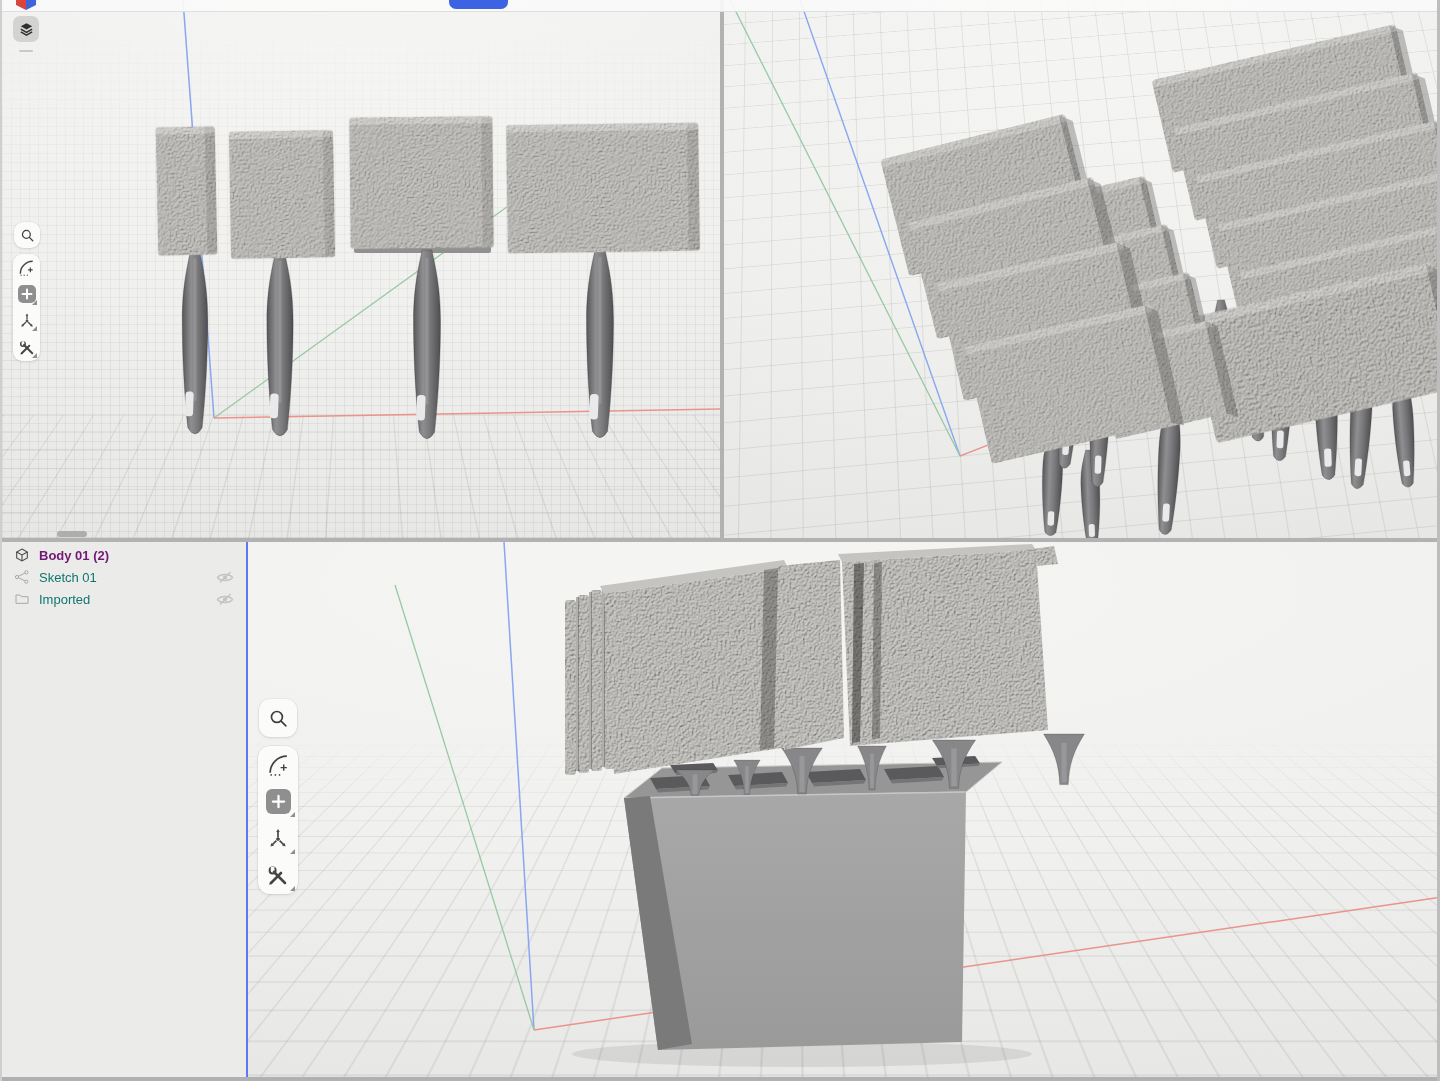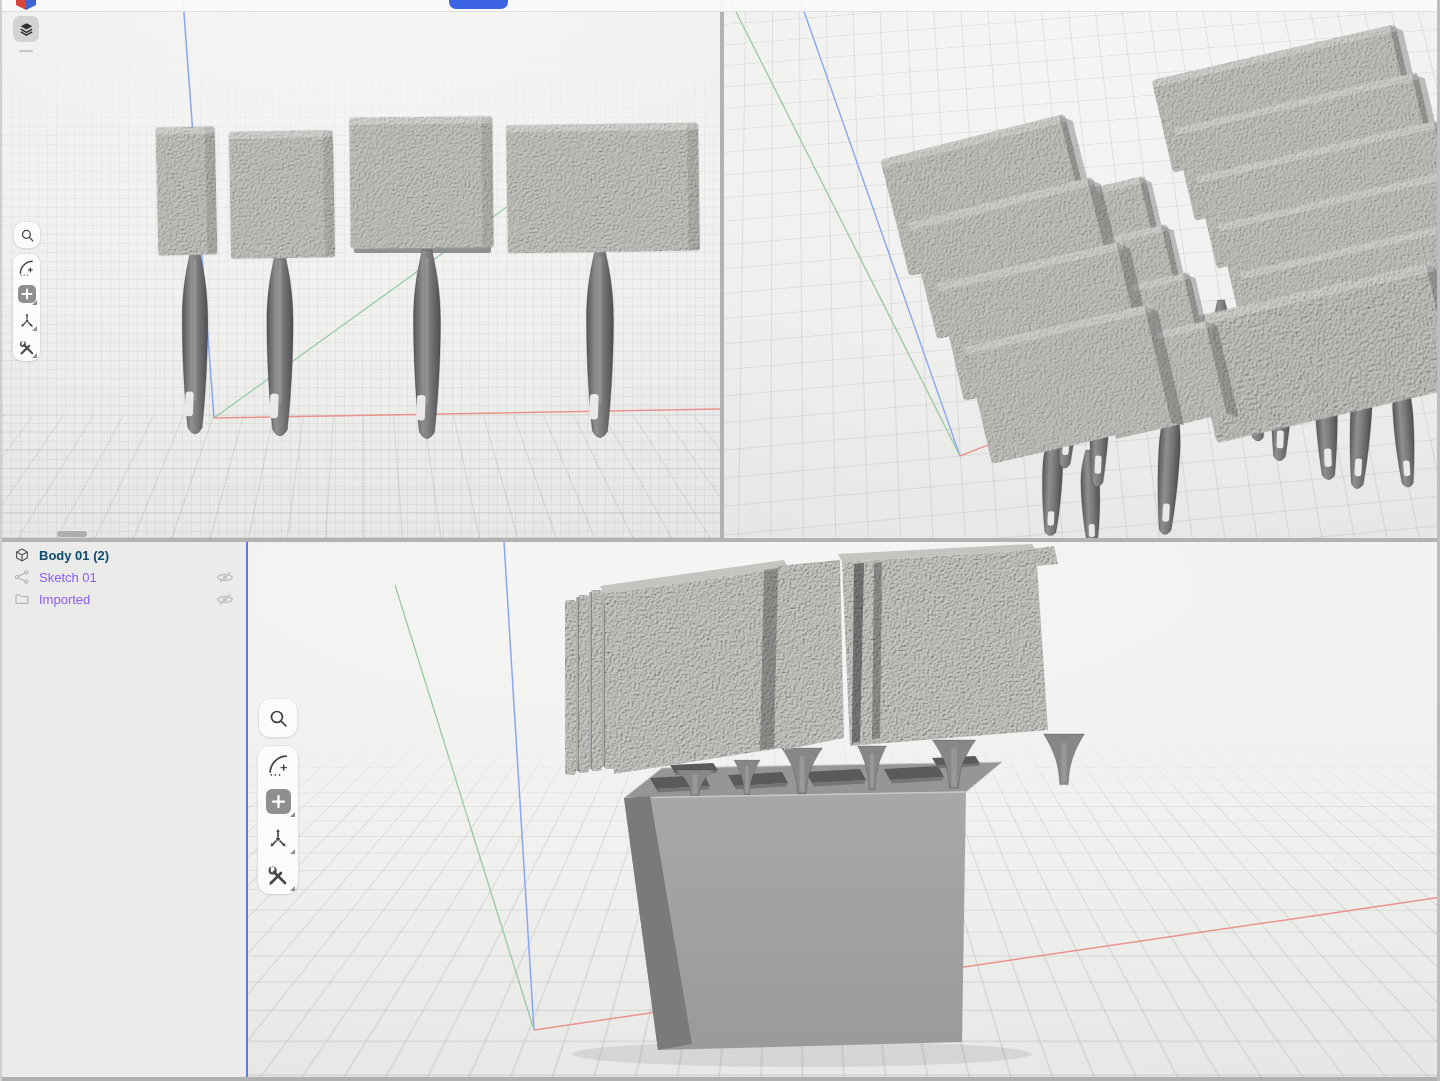--- a/index.html
+++ b/index.html
@@ -56,22 +56,22 @@
   .tb-slot.flyout::after{content:"";position:absolute;right:3px;bottom:3px;width:0;height:0;
      border-bottom:5px solid #8f8f8f;border-left:5px solid transparent;}
   .plusbox-sm{width:18px;height:18px;border-radius:5px;background:#8f8f90;display:flex;align-items:center;justify-content:center;}
   .plusbox-lg{width:25px;height:25px;border-radius:6px;background:#8f8f90;display:flex;align-items:center;justify-content:center;}
   .divider-handle{position:absolute;left:55px;top:531px;width:30px;height:6px;border-radius:3px;
      background:#aeaead;z-index:35;}
   
   .sidebar{position:absolute;left:0;top:542px;width:246px;height:535px;background:#ebebea;
      border-right:2px solid #5c79ef;z-index:20;box-sizing:border-box;padding-top:2px;}
   .itemrow{display:flex;align-items:center;height:22px;padding:0 12px 0 12px;gap:9px;cursor:default;}
-  .itemrow .lbl{flex:1;font-size:13px;color:#8b5cf6;white-space:nowrap;overflow:hidden;}
-  .itemrow.sel .lbl{color:#0c4a6e;font-weight:700;}
+  .itemrow .lbl{flex:1;font-size:13px;color:#0f766e;white-space:nowrap;overflow:hidden;}
+  .itemrow.sel .lbl{color:#701a75;font-weight:700;}
   .eye{width:18px;height:13px;flex:0 0 auto;}
 </style>
 </head>
 <body>
 
 <div id="app">
 
   <div class="vp" style="left:0;top:0;width:718px;height:538px;">
     <div class="grid-wall"></div>
     <div class="grid-floor-tl"></div>

